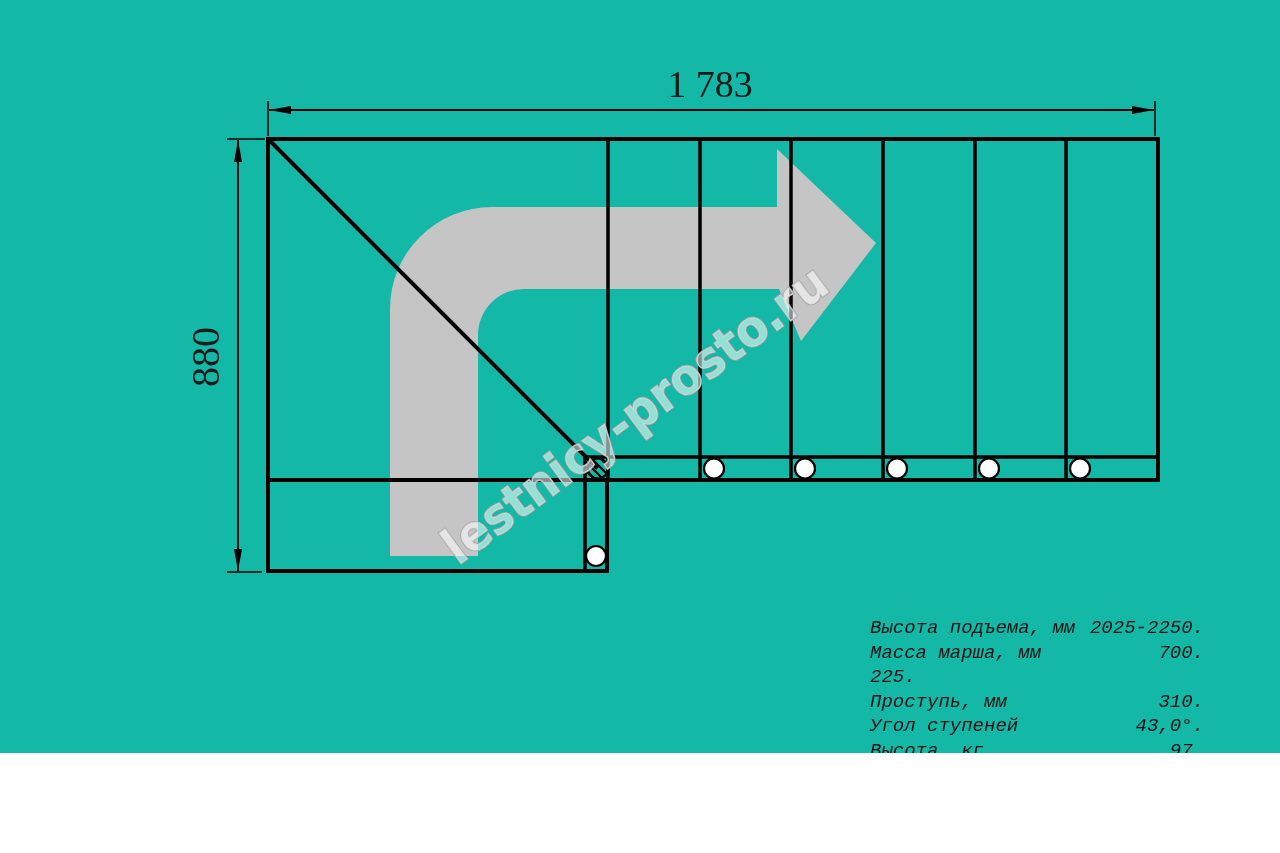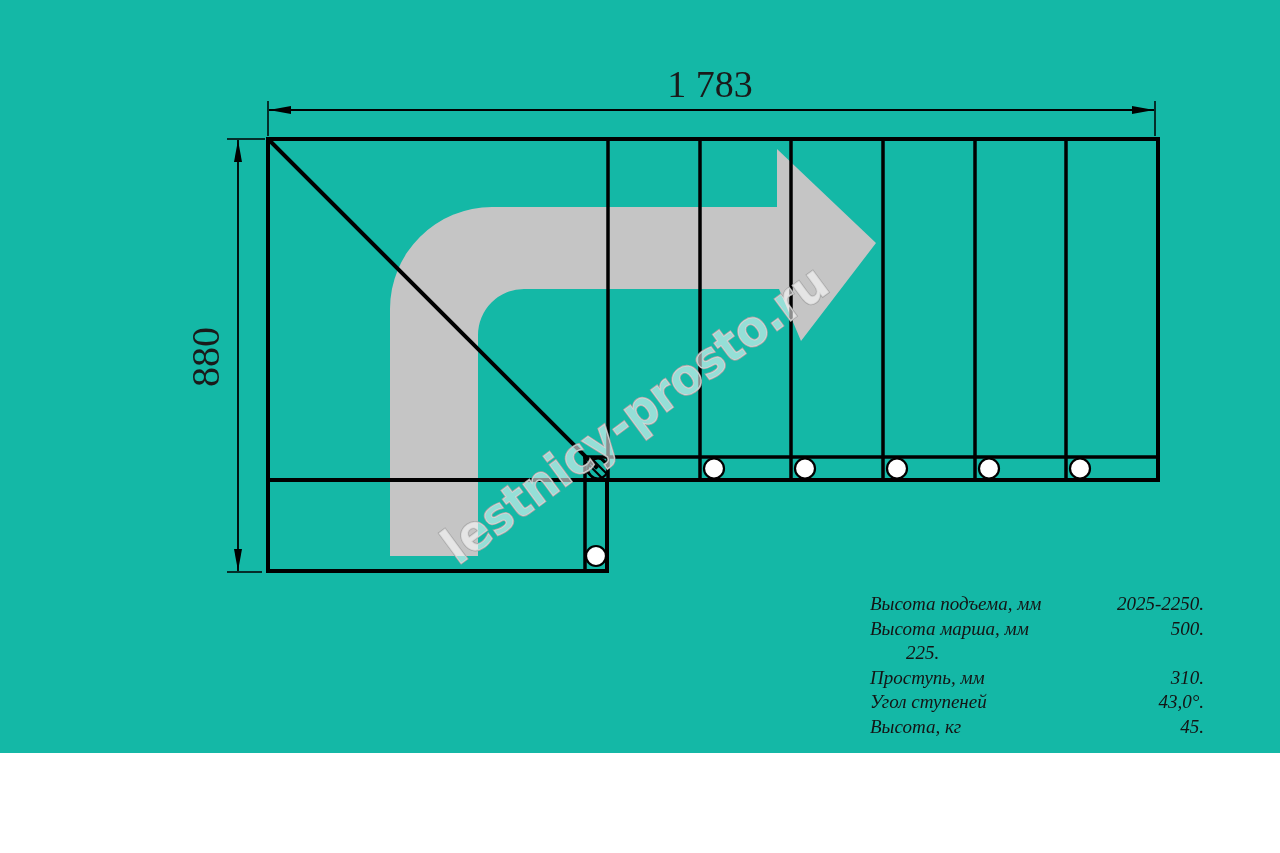--- a/index.html
+++ b/index.html
@@ -28,36 +28,35 @@
   }
   .watermark {
     font-family: "DejaVu Sans", sans-serif;
     font-weight: bold;
     fill: rgba(255,255,255,0.55);
     paint-order: stroke fill;
   }
   .specs-table {
     position: absolute;
     left: 870px;
-    top: 592px;
+    top: 616px;
     width: 334px;
-    font-family: Liberation Serif, serif;
+    font-family: Liberation Mono, monospace;
     font-style: italic;
     font-size: 19px;
     line-height: 24.6px;
     color: #141414;
   }
   .spec-row {
     display: flex;
     justify-content: space-between;
     white-space: nowrap;
   }
   .spec-row .value {
     text-align: left;
-    margin-left: 36px;
   }
 </style>
 </head>
 <body>
 
 <div class="page">
 
   <svg class="drawing-svg" viewBox="0 0 1280 853" xmlns="http://www.w3.org/2000/svg">
 
     <path d="M 390 556
@@ -132,33 +131,33 @@
 
     <text class="watermark" font-size="50" stroke-width="1.6" textLength="465" lengthAdjust="spacingAndGlyphs" transform="translate(458,566) rotate(-36.4)" stroke="#a6a6a6">lestnicy-prosto.ru</text>
   </svg>
 
   <div class="specs-table">
     <div class="spec-row">
       <span class="label">Высота подъема, мм</span>
       <span class="value">2025-2250.</span>
     </div>
     <div class="spec-row">
-      <span class="label">Высота марша, мм</span>
-      <span class="value">500.</span>
+      <span class="label">Масса марша, мм</span>
+      <span class="value">700.</span>
     </div>
     <div class="spec-row">
       <span class="value">225.</span>
     </div>
     <div class="spec-row">
       <span class="label">Проступь, мм</span>
       <span class="value">310.</span>
     </div>
     <div class="spec-row">
       <span class="label">Угол ступеней</span>
       <span class="value">43,0°.</span>
     </div>
     <div class="spec-row">
       <span class="label">Высота, кг</span>
-      <span class="value">45.</span>
+      <span class="value">97.</span>
     </div>
   </div>
 
 </div>
 
 </body></html>

